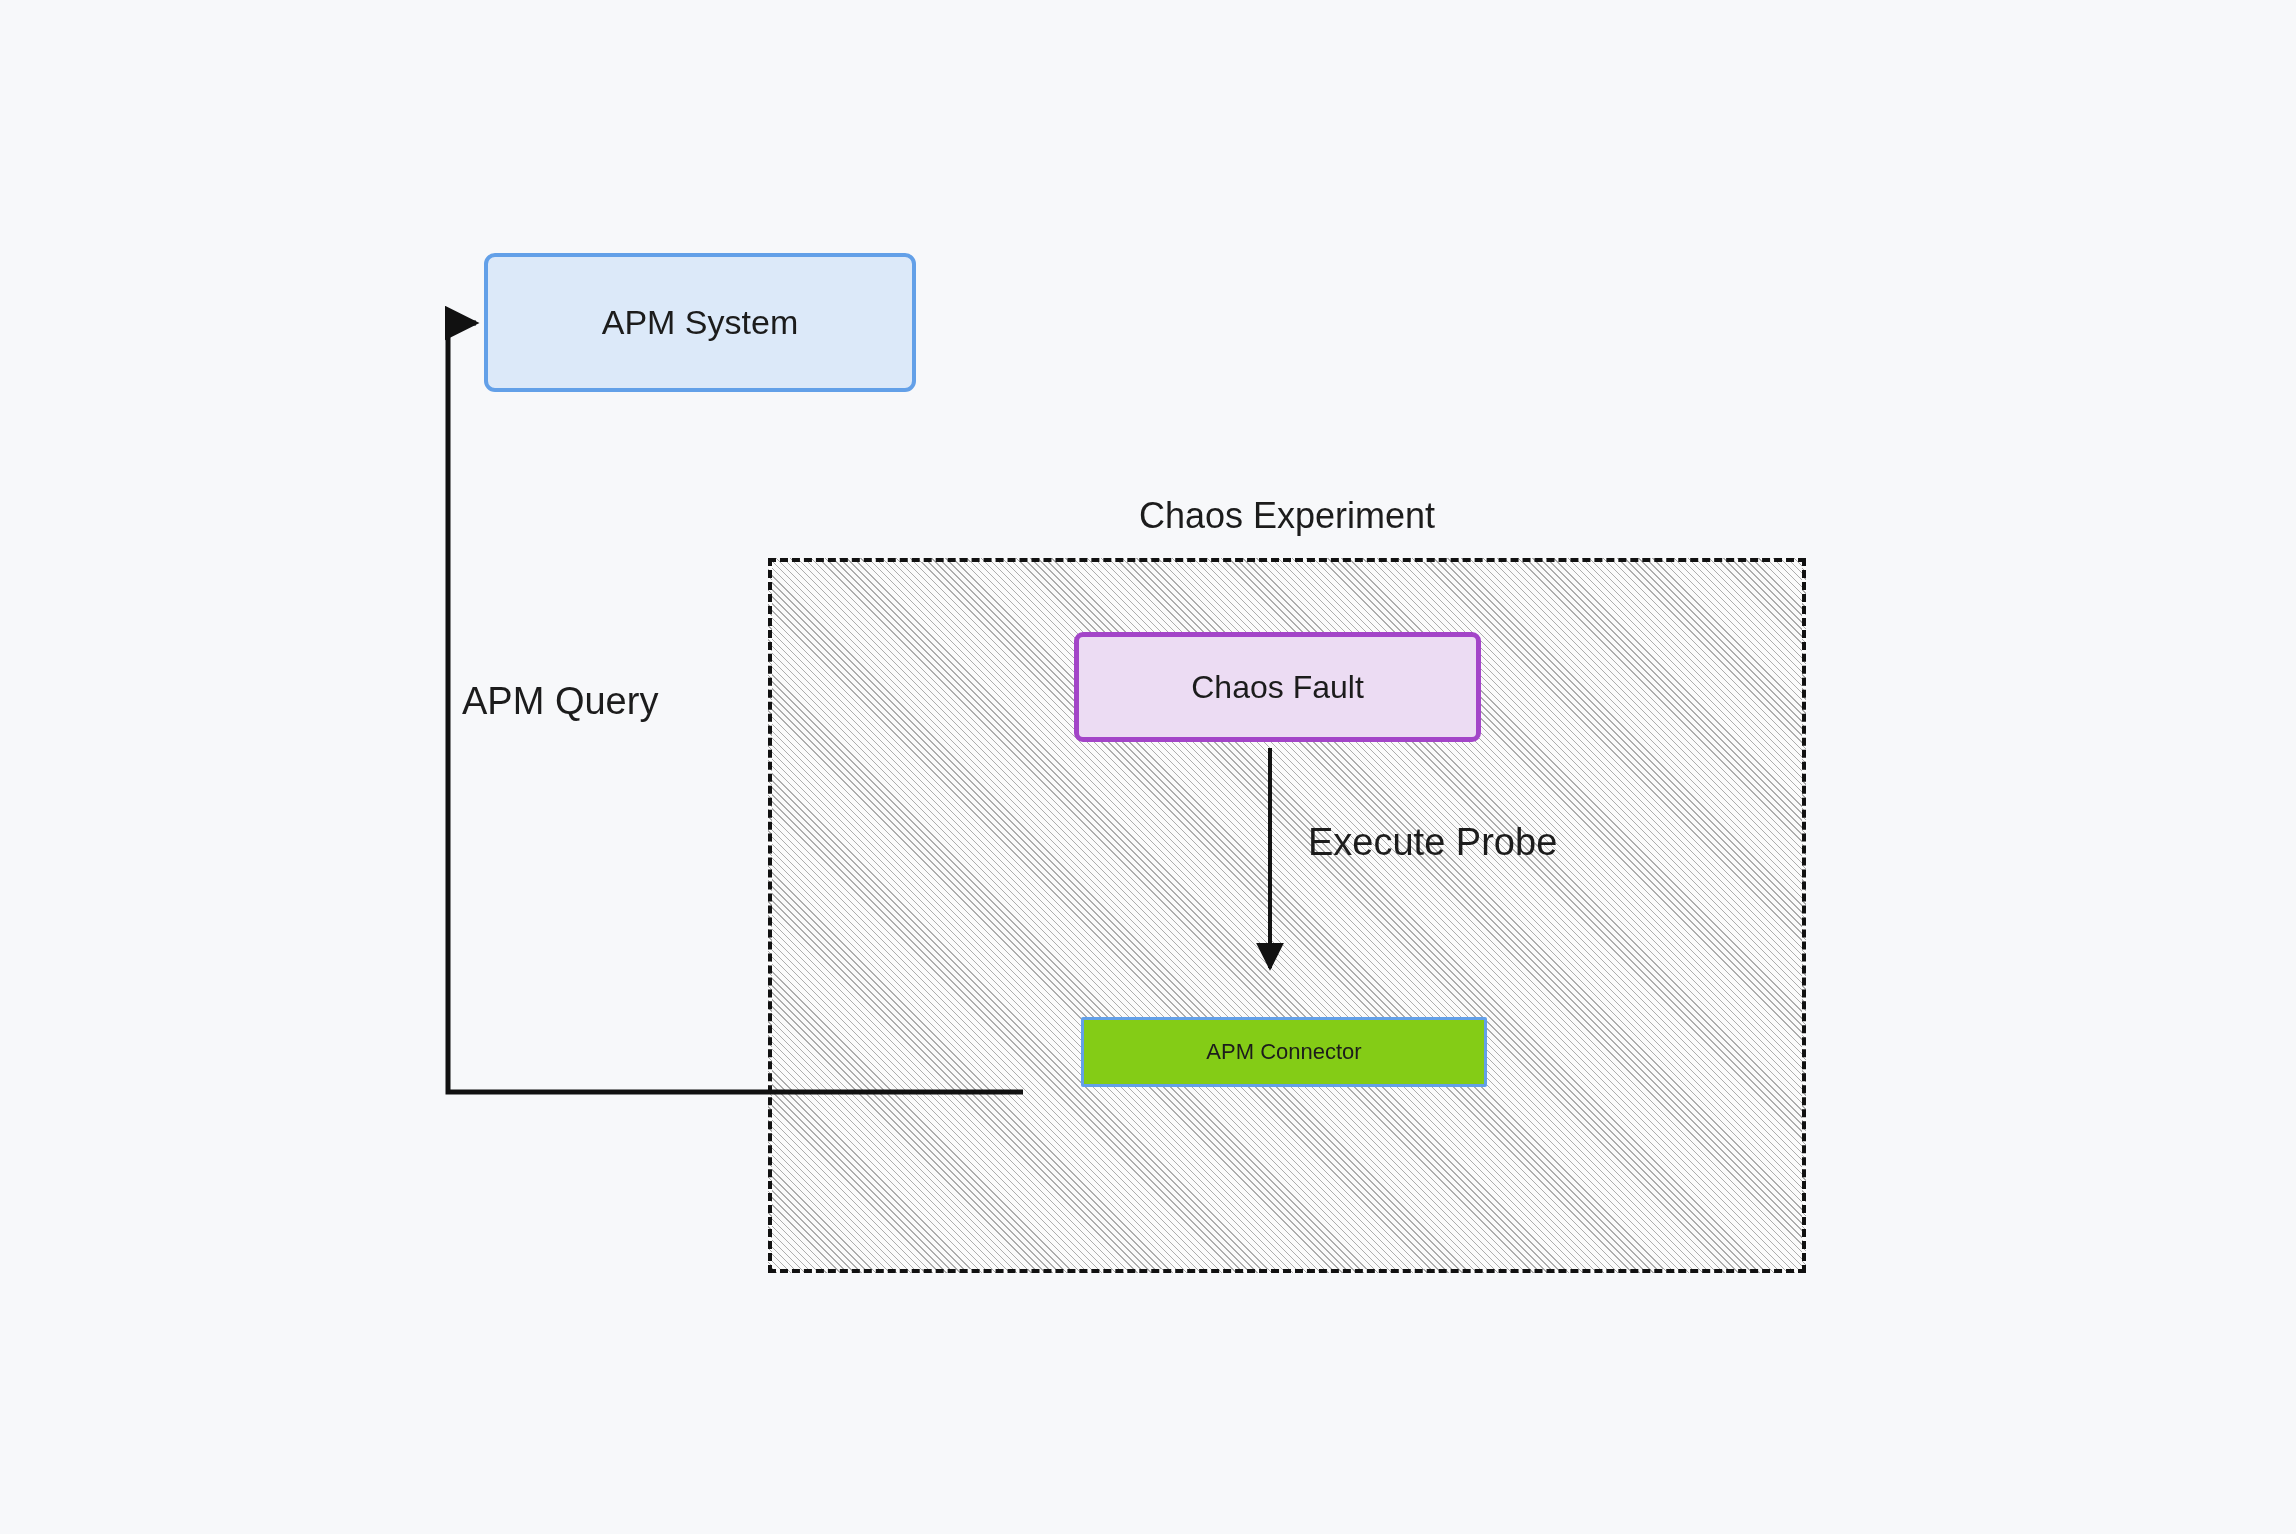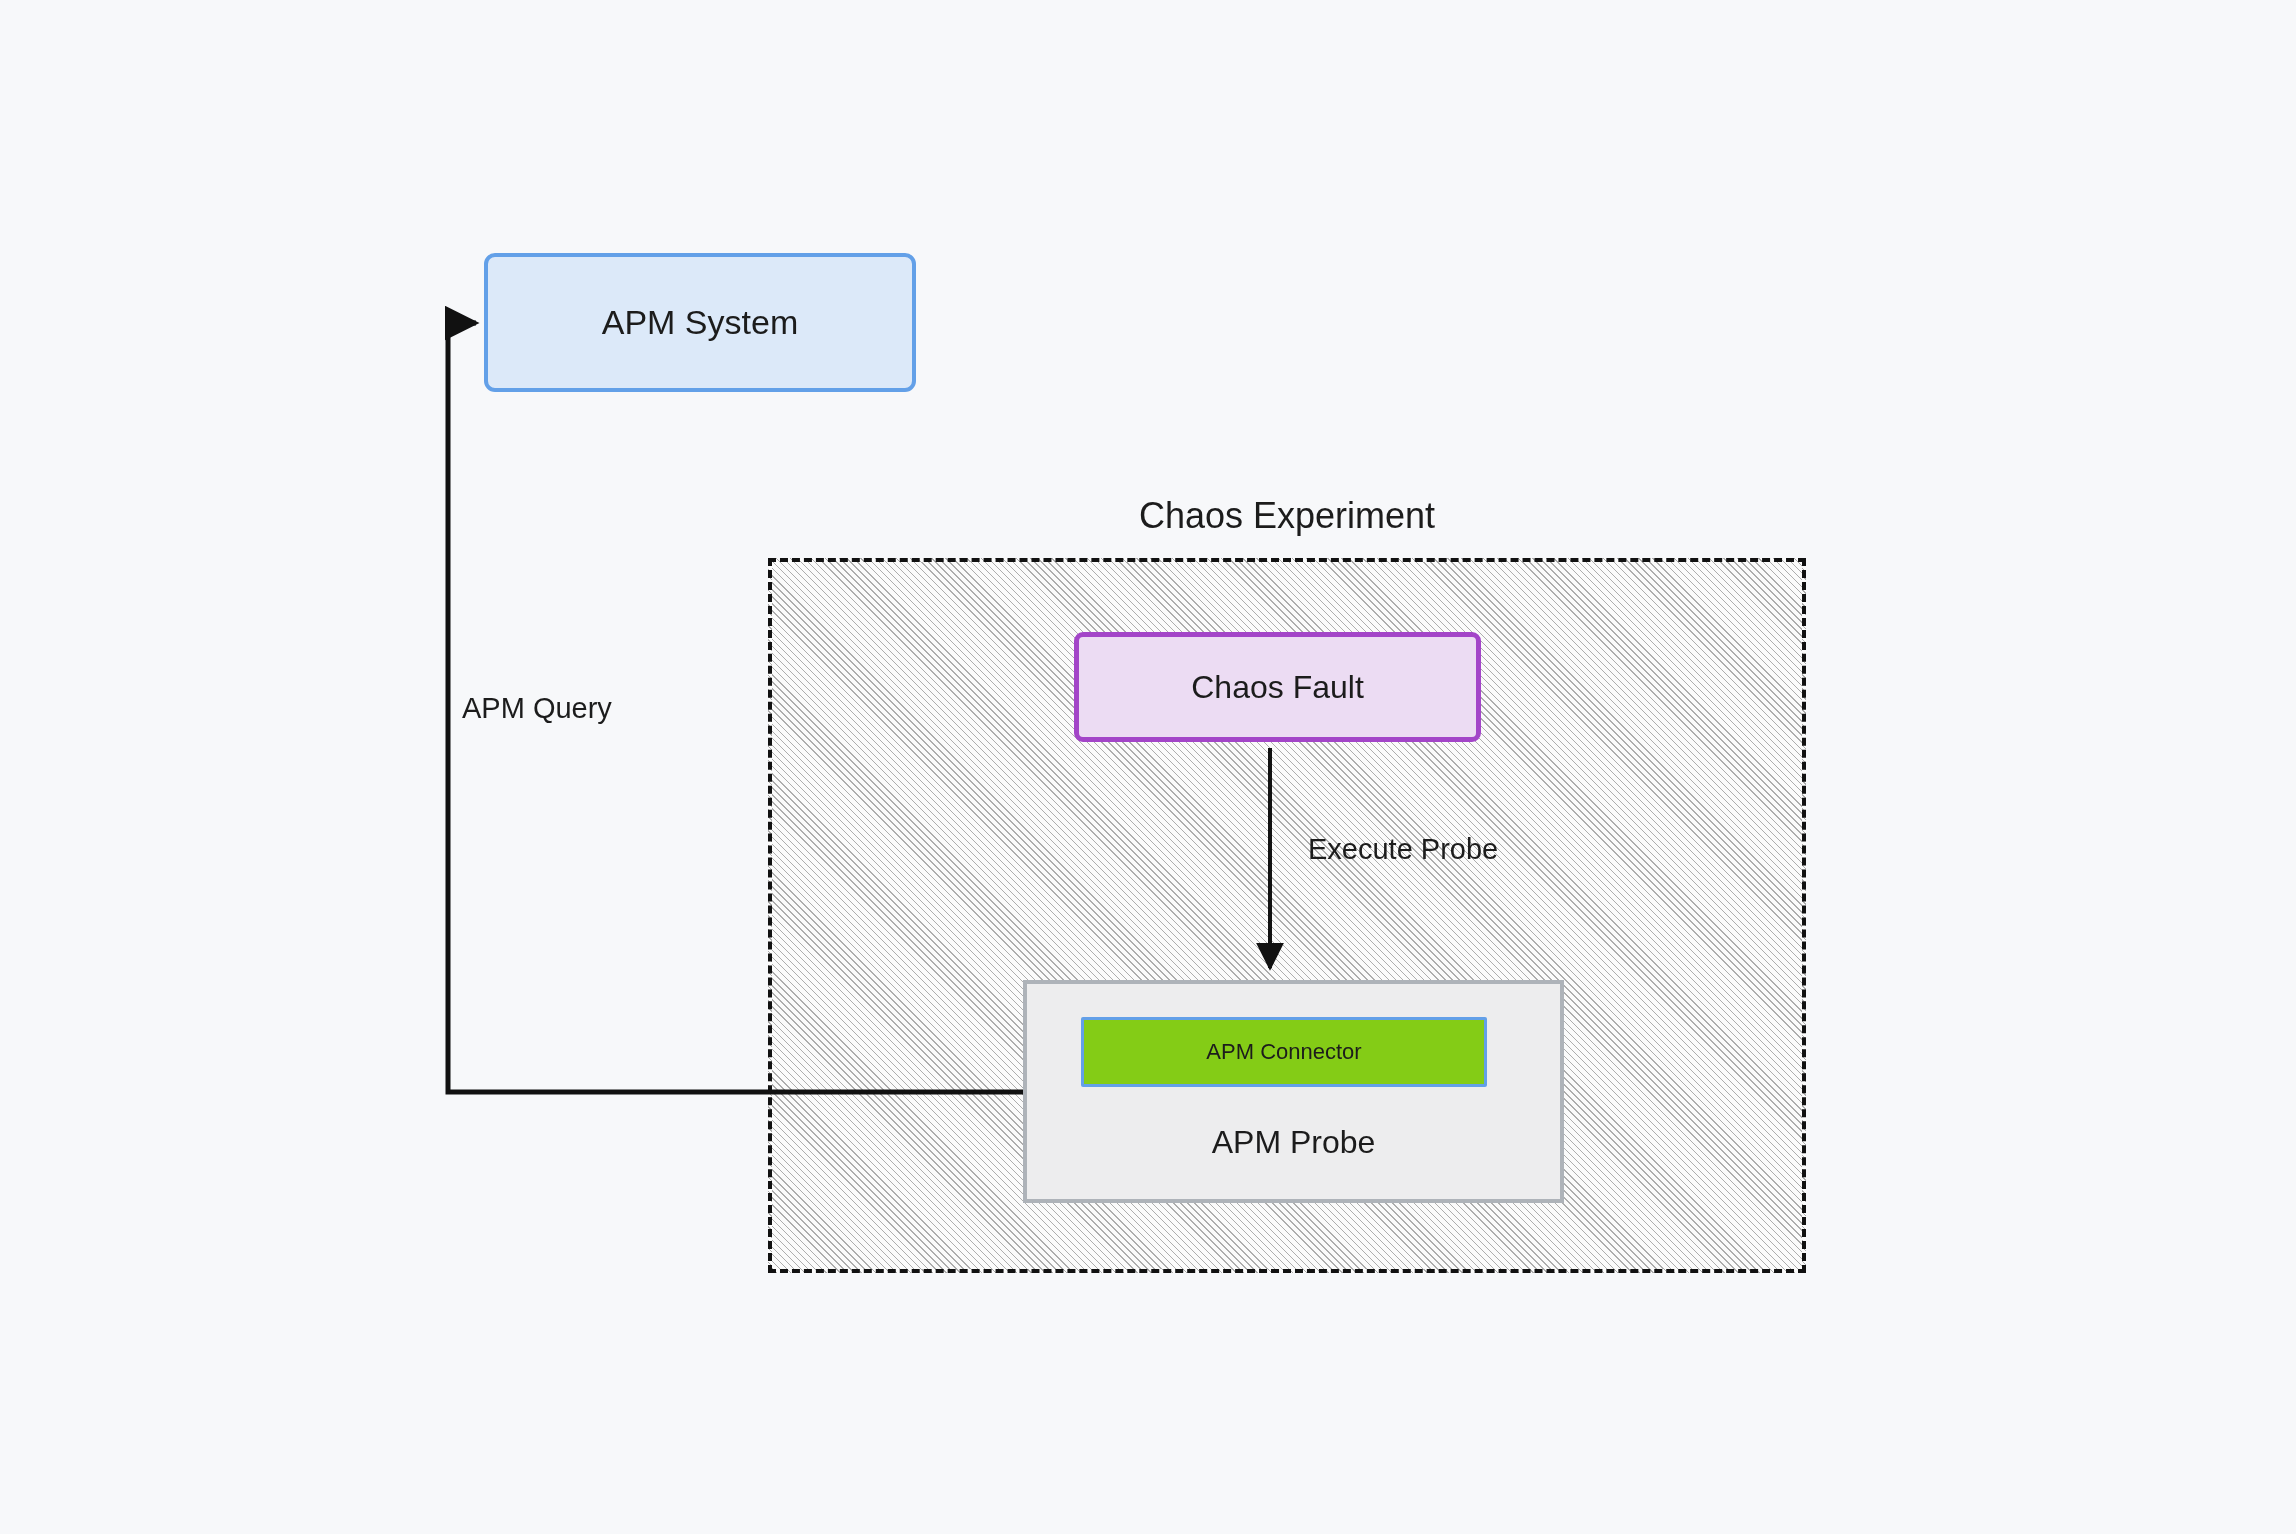--- a/index.html
+++ b/index.html
@@ -117,23 +117,22 @@
     background: #84cc16;
     border: 3px solid #63a0e8;
     border-radius: 2px;
     font-size: 22px;
   }
 
   
   .edge-label {
     position: absolute;
     color: #1c1c1c;
-    font-size: 29px;
+    font-size: 38px;
     white-space: nowrap;
-    margin-top: 12px;
   }
   #apm-query-label { left: 462px; top: 680px; }
   #execute-probe-label { left: 1308px; top: 821px; }
 
   
   #edges {
     position: absolute;
     left: 0;
     top: 0;
     width: 2296px;
@@ -152,23 +151,20 @@
   <div id="chaos-experiment-title">Chaos Experiment</div>
 
   <div id="apm-system" class="node">
     <span>APM System</span>
   </div>
 
   <div id="chaos-fault" class="node">
     <span>Chaos Fault</span>
   </div>
 
-  <div id="apm-probe">
-    <div id="apm-probe-label">APM Probe</div>
-  </div>
 
   <div id="apm-connector" class="node">
     <span>APM Connector</span>
   </div>
 
   <svg id="edges" viewBox="0 0 2296 1534" width="2296" height="1534">
     <defs>
       <marker id="arrow-head" viewBox="0 0 10 10" refX="9" refY="5" markerWidth="7" markerHeight="7" orient="auto-start-reverse">
         <path d="M 0 0 L 10 5 L 0 10 z" fill="#111111"></path>
       </marker>

